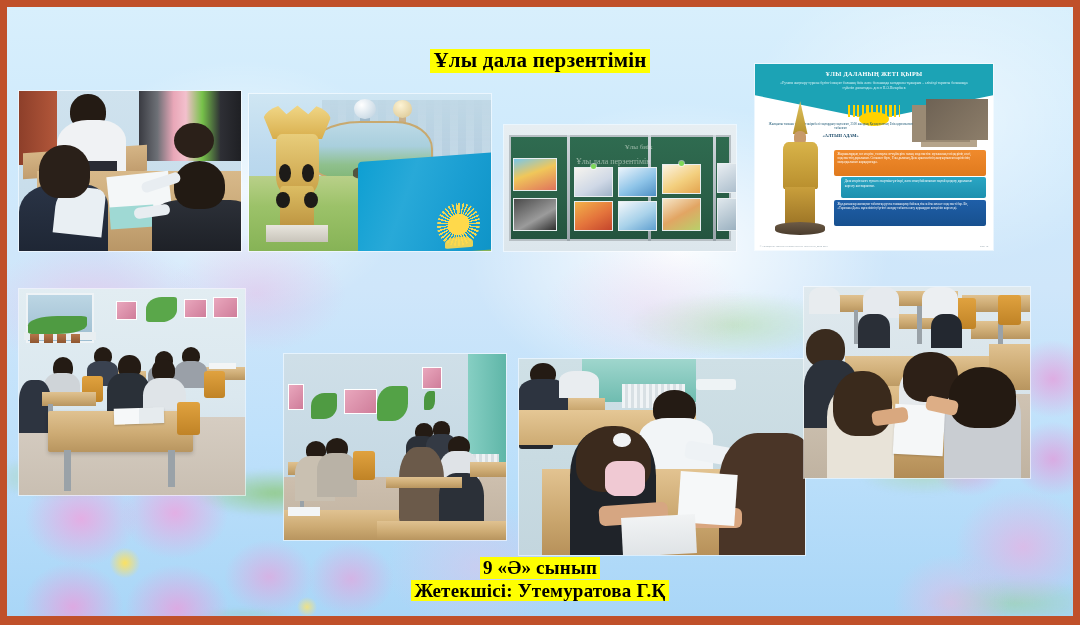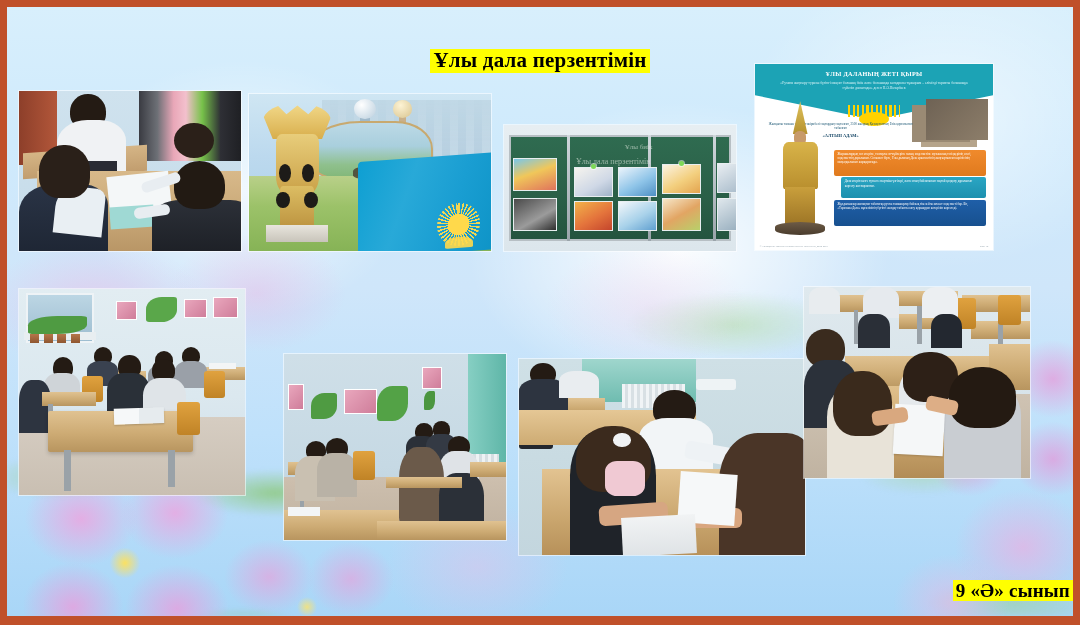--- a/index.html
+++ b/index.html
@@ -286,21 +286,21 @@
     position:absolute; left:0; top:42px; width:100%;
     text-align:center; z-index:30;
   }
   #title-wrap .hl{ font-size:21px; letter-spacing:.2px; }
 
   #footer-wrap{
     position:absolute; left:0; bottom:14px; width:100%;
     text-align:center; z-index:30;
   }
   #footer-wrap .hl{ font-size:19px; letter-spacing:.2px; }
-  #footer-wrap .line{ display:block; margin:1px 0;text-align:right; }
+  #footer-wrap .line{ display:block; margin:1px 0; }
 </style>
 </head>
 <body>
 
 <div id="slide">
  <div id="canvas">
 
   <div class="bg-layer bg-sky"></div>
   <div class="bg-layer bg-glow"></div>
   <div class="bg-layer bg-leaves"></div>
@@ -611,16 +611,19 @@
            box-shadow:0 1px 2px rgba(0,0,0,.15);"></div>
       <div class="rect" style="left:30%; top:64%; width:16%; height:8%; background:#d9a87f; border-radius:5px; transform:rotate(-8deg);"></div>
       <div class="rect" style="left:54%; top:58%; width:14%; height:8%; background:#ddae86; border-radius:5px; transform:rotate(12deg);"></div>
     </div>
   </div>
 
   <div id="footer-wrap">
     <span class="line">
       <span class="hl">9 «Ә» сынып</span>
     </span>
+    <span class="line">
+      <span class="hl">Жетекшісі: Утемуратова Г.Қ</span>
+    </span>
   </div>
 
  </div>
 </div>
 
 </body></html>

